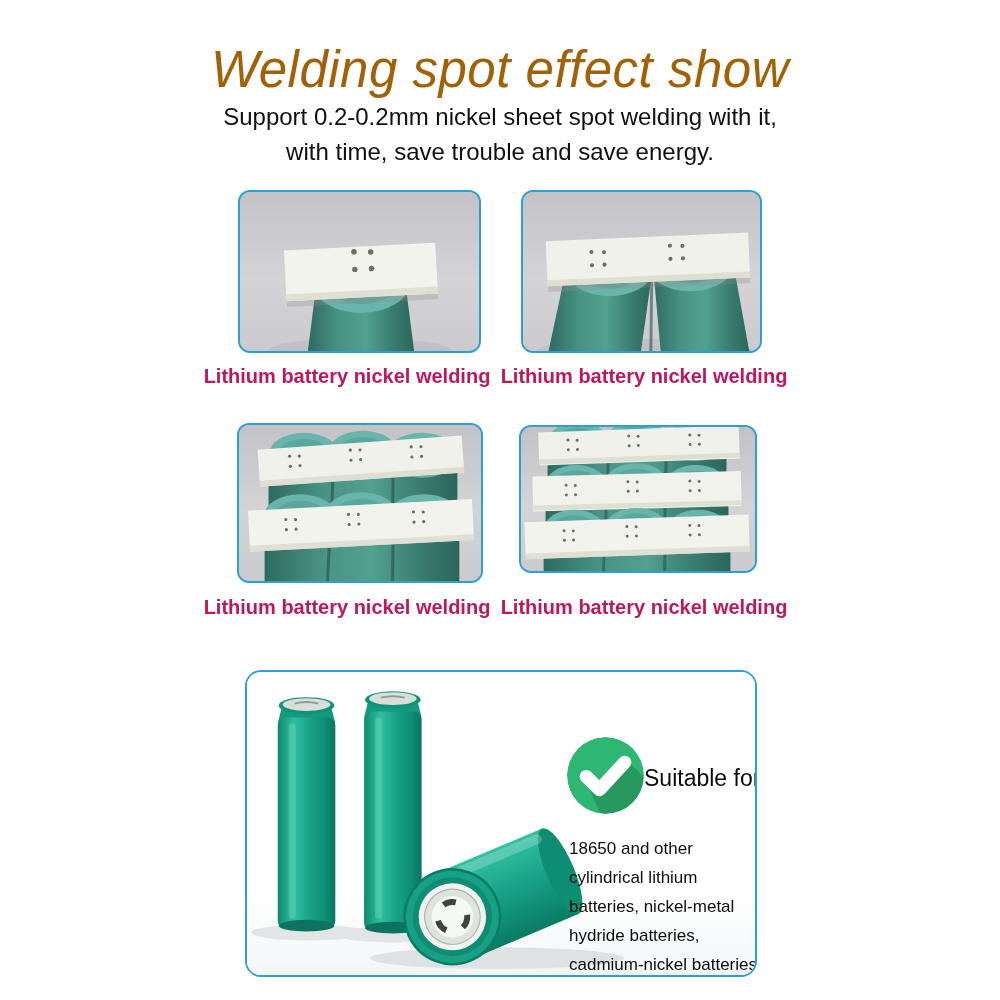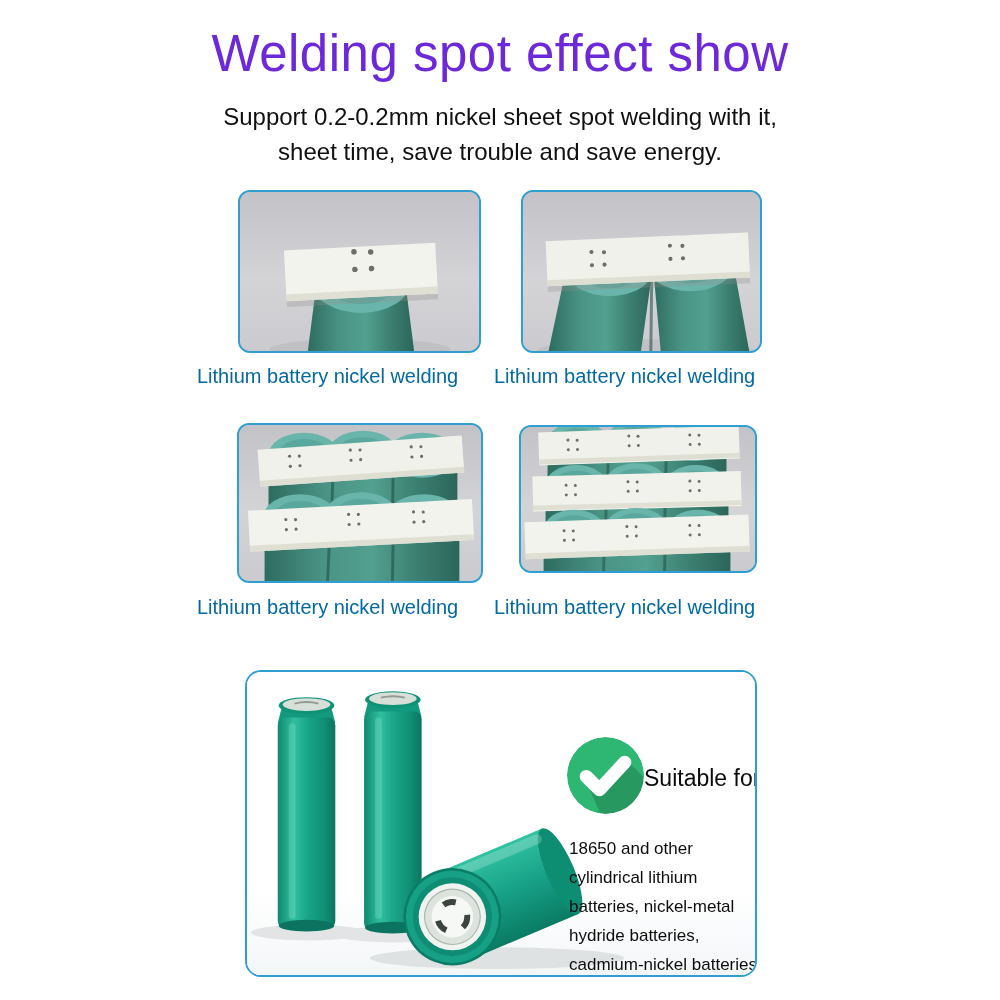--- a/index.html
+++ b/index.html
@@ -1,35 +1,35 @@
 <!DOCTYPE html>
 <html style="--panel-border: #2f9fd2; --check-green: #2eb673; --battery-teal: #16a086; --strip-white: #f3f3ee; --photo-gray: #cdcdd1; --text-dark: #141414;"><head>
 <meta charset="utf-8">
 <style>
   html,body{margin:0;padding:0;background:#ffffff;}
   .canvas{
     position:relative;width:1000px;height:1000px;background:#ffffff;
     font-family:"Liberation Sans","DejaVu Sans",sans-serif;color:#141414;overflow:hidden;
   }
   .title{
-    position:absolute;top:24px;left:0;right:0;margin:0;text-align:center;
-    font-size:51px;font-weight:500;letter-spacing:0.5px;color:#6d28d9;
+    position:absolute;top:24px;left:0;right:0;margin:16px;text-align:center;
+    font-size:51px;font-weight:500;letter-spacing:0.5px;color:#a16207;font-style:italic;
   }
   .subtitle{
     position:absolute;top:99px;left:0;right:0;text-align:center;
     font-size:24px;line-height:35px;font-weight:500;color:#101010;
   }
   .panel{
     position:absolute;border:2px solid var(--panel-border,#2f9fd2);
     border-radius:12px;overflow:hidden;background:#cfcfd3;box-sizing:border-box;
   }
   .panel svg{display:block;width:100%;height:100%;}
   .caption{
-    position:absolute;width:300px;text-align:left;white-space:nowrap;
-    font-size:20px;color:#0369a1;font-weight:400;
+    position:absolute;width:300px;text-align:center;white-space:nowrap;
+    font-size:20px;color:#be185d;font-weight:700;
   }
   .bottom-card{
     position:absolute;left:245px;top:670px;width:512px;height:307px;
     border:2px solid var(--panel-border,#2f9fd2);border-radius:16px;
     background:#ffffff;box-sizing:border-box;overflow:hidden;
   }
   .card-photo{position:absolute;left:0;top:0;width:100%;height:100%;}
   .check-icon{position:absolute;left:320px;top:65px;width:77px;height:77px;}
   .suitable-heading{
     position:absolute;left:397px;top:93px;font-size:23px;color:#0b0b0b;white-space:nowrap;
@@ -86,21 +86,21 @@
         <circle cx="0" cy="18" r="2.8"></circle>
           <circle cx="17" cy="18" r="2.8"></circle>
       </g>
     </defs>
   </svg>
 
   <h1 class="title">Welding spot effect show</h1>
 
   <div class="subtitle">
     <div>Support 0.2-0.2mm nickel sheet spot welding with it,</div>
-    <div>sheet time, save trouble and save energy.</div>
+    <div>with time, save trouble and save energy.</div>
   </div>
 
   <div class="panel" style="left:238px;top:190px;width:243px;height:163px">
     <svg viewBox="0 0 243 163" preserveAspectRatio="none">
       <rect width="243" height="163" fill="url(#gBg)"></rect>
       <ellipse cx="122" cy="162" rx="92" ry="12" fill="#b6b6bb" opacity="0.55"></ellipse>
       <path d="M78 92 L168 92 L177 163 L69 163 Z" fill="url(#gBody)"></path>
       <use href="#btop" transform="translate(123,92)"></use>
       <g transform="rotate(-3 123 83)">
         <rect x="46" y="108" width="154" height="6" fill="#8f8f8a" opacity="0.3"></rect>

